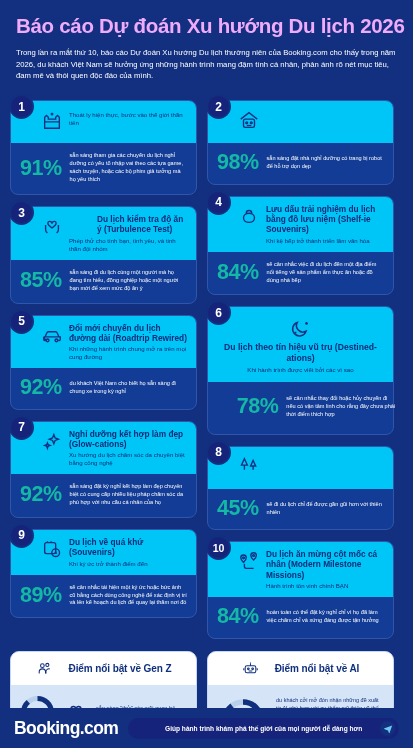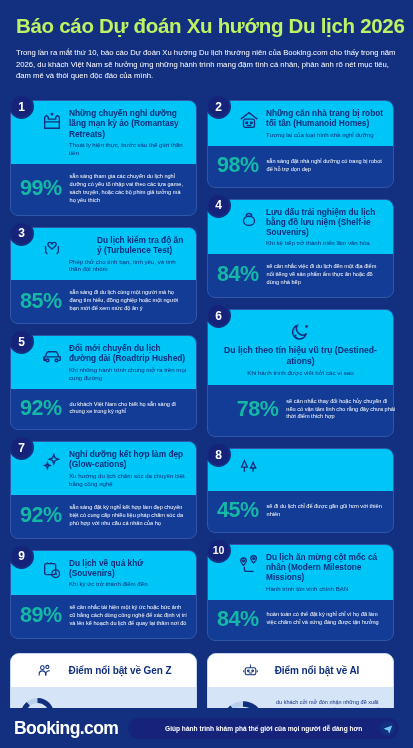--- a/index.html
+++ b/index.html
@@ -10,21 +10,21 @@
     color:#fff;
     overflow:hidden;
     position:relative;
   }
   .page { width:413px; height:748px; position:relative; background:#12307F; }
 
   
   .header { padding:14px 16px 10px 16px; }
   .title {
     font-size:20.5px; font-weight:bold; line-height:1.15;
-    letter-spacing:-0.3px; color:#bef264; white-space:nowrap;text-align:right;
+    letter-spacing:-0.3px; color:#f0abfc; white-space:nowrap;text-align:right;
   }
   .intro {
     margin-top:9px; font-size:7.7px; line-height:1.55; color:#ffffff;
     font-weight:400;
   }
 
   
   .grid {
     position:relative; padding:0 10px; margin-top:8px;
     display:flex; gap:10px; align-items:flex-start;
@@ -148,26 +148,25 @@
         <div class="card">
           <div class="badge">1</div>
           <div class="head">
             <span class="ico">
               <svg viewBox="0 0 24 24" fill="none" stroke="currentColor" stroke-width="1.5">
                 <path d="M4 21V9l2-2 2 2v2h8V9l2-2 2 2v12z"></path>
                 <path d="M4 14h16M12 7V4M10.5 5.5h3"></path>
               </svg>
             </span>
             <span class="htxt">
-              <span class="cname" style="display: block;">Những chuyến nghỉ dưỡng lãng mạn kỳ ảo (Romantasy Retreats)</span>
               <span class="csub" style="display: block;">Thoát ly hiện thực, bước vào thế giới thần tiên</span>
             </span>
           </div>
           <div class="body">
-            <span class="pct">99%</span>
+            <span class="pct">91%</span>
             <span class="desc">sẵn sàng tham gia các chuyến du lịch nghỉ dưỡng có yếu tố nhập vai theo các tựa game, sách truyện, hoặc các bộ phim giả tưởng mà họ yêu thích</span>
           </div>
         </div>
         <div class="card">
           <div class="badge">3</div>
           <div class="head">
             <span class="ico">
               <svg viewBox="0 0 24 24" fill="none" stroke="currentColor" stroke-width="1.5">
                 <path d="M12 9.5c0-1.6 1.2-2.6 2.4-2.6 1.3 0 2.1 1 2.1 2.2 0 2-2.3 3.6-4.5 5.1-2.2-1.5-4.5-3.1-4.5-5.1 0-1.2.8-2.2 2.1-2.2 1.2 0 2.4 1 2.4 2.6z"></path>
                 <path d="M5 11v5a4 4 0 002 3.4M19 11v5a4 4 0 01-2 3.4"></path>
@@ -188,21 +187,21 @@
           <div class="head">
             <span class="ico">
               <svg viewBox="0 0 24 24" fill="none" stroke="currentColor" stroke-width="1.5">
                 <path d="M3 14h18v3a1 1 0 01-1 1h-1.2M5.2 18H4a1 1 0 01-1-1v-3z"></path>
                 <path d="M4.5 14l1.8-4.2A2 2 0 018.1 8.5h7.8a2 2 0 011.8 1.3L19.5 14"></path>
                 <circle cx="7.2" cy="17.8" r="1.5"></circle>
                 <circle cx="16.8" cy="17.8" r="1.5"></circle>
               </svg>
             </span>
             <span class="htxt">
-              <span class="cname" style="display: block;">Đổi mới chuyến du lịch đường dài (Roadtrip Hushed)</span>
+              <span class="cname" style="display: block;">Đổi mới chuyến du lịch đường dài (Roadtrip Rewired)</span>
               <span class="csub" style="display: block;">Khi những hành trình chung mở ra trên mọi cung đường</span>
             </span>
           </div>
           <div class="body">
             <span class="pct">92%</span>
             <span class="desc">du khách Việt Nam cho biết họ sẵn sàng đi chung xe trong kỳ nghỉ</span>
           </div>
         </div>
         <div class="card">
           <div class="badge">7</div>
@@ -250,24 +249,20 @@
           <div class="badge">2</div>
           <div class="head">
             <span class="ico">
               <svg viewBox="0 0 24 24" fill="none" stroke="currentColor" stroke-width="1.5">
                 <path d="M3 11l9-7 9 7"></path>
                 <rect x="6" y="11" width="12" height="9" rx="2"></rect>
                 <circle cx="9.5" cy="15" r="1"></circle>
                 <circle cx="14.5" cy="15" r="1"></circle>
                 <path d="M9.5 18h5"></path>
               </svg>
-            </span>
-            <span class="htxt">
-              <span class="cname" style="display: block;">Những căn nhà trang bị robot tối tân (Humanoid Homes)</span>
-              <span class="csub" style="display: block;">Tương lai của loại hình nhà nghỉ dưỡng</span>
             </span>
           </div>
           <div class="body">
             <span class="pct">98%</span>
             <span class="desc">sẵn sàng đặt nhà nghỉ dưỡng có trang bị robot để hỗ trợ dọn dẹp</span>
           </div>
         </div>
         <div class="card">
           <div class="badge">4</div>
           <div class="head">

